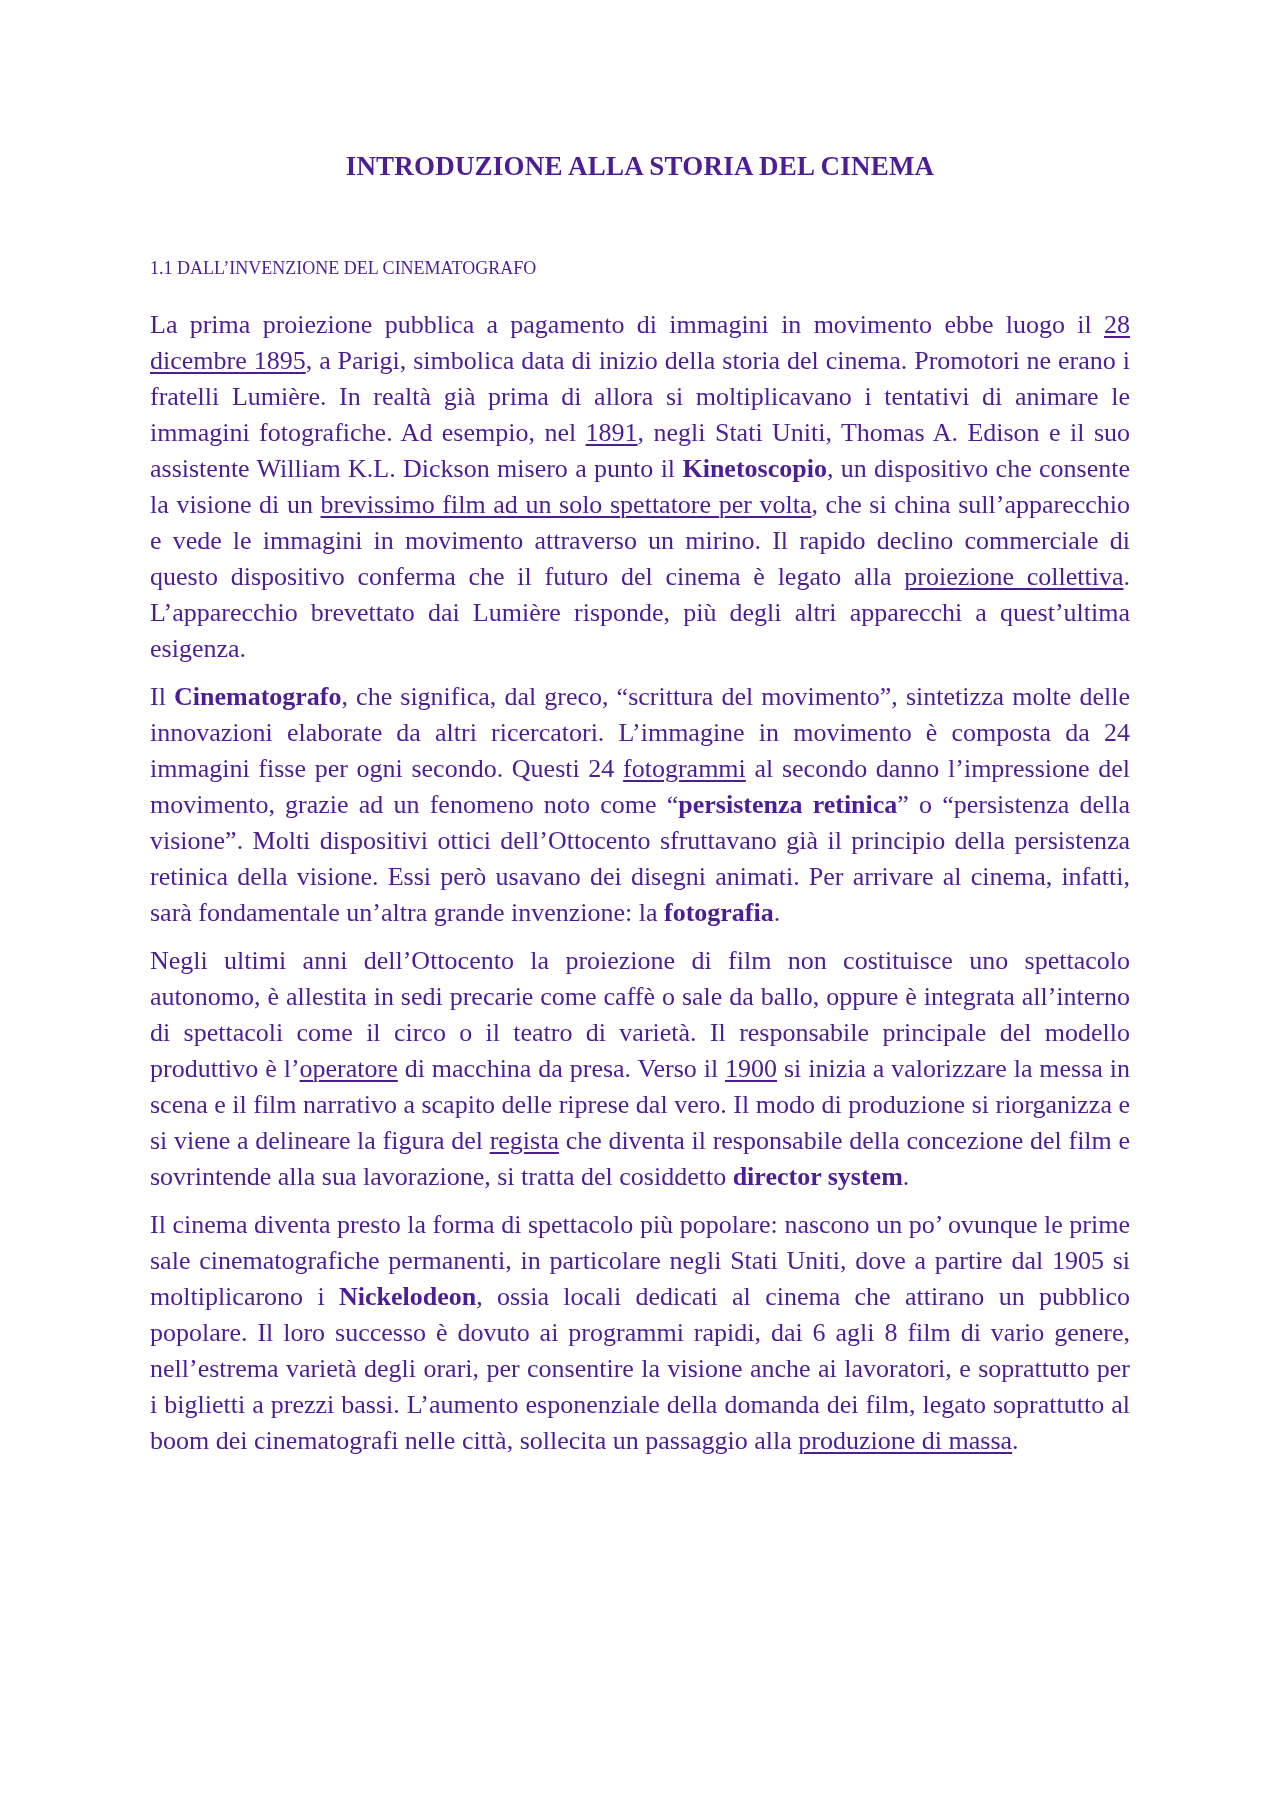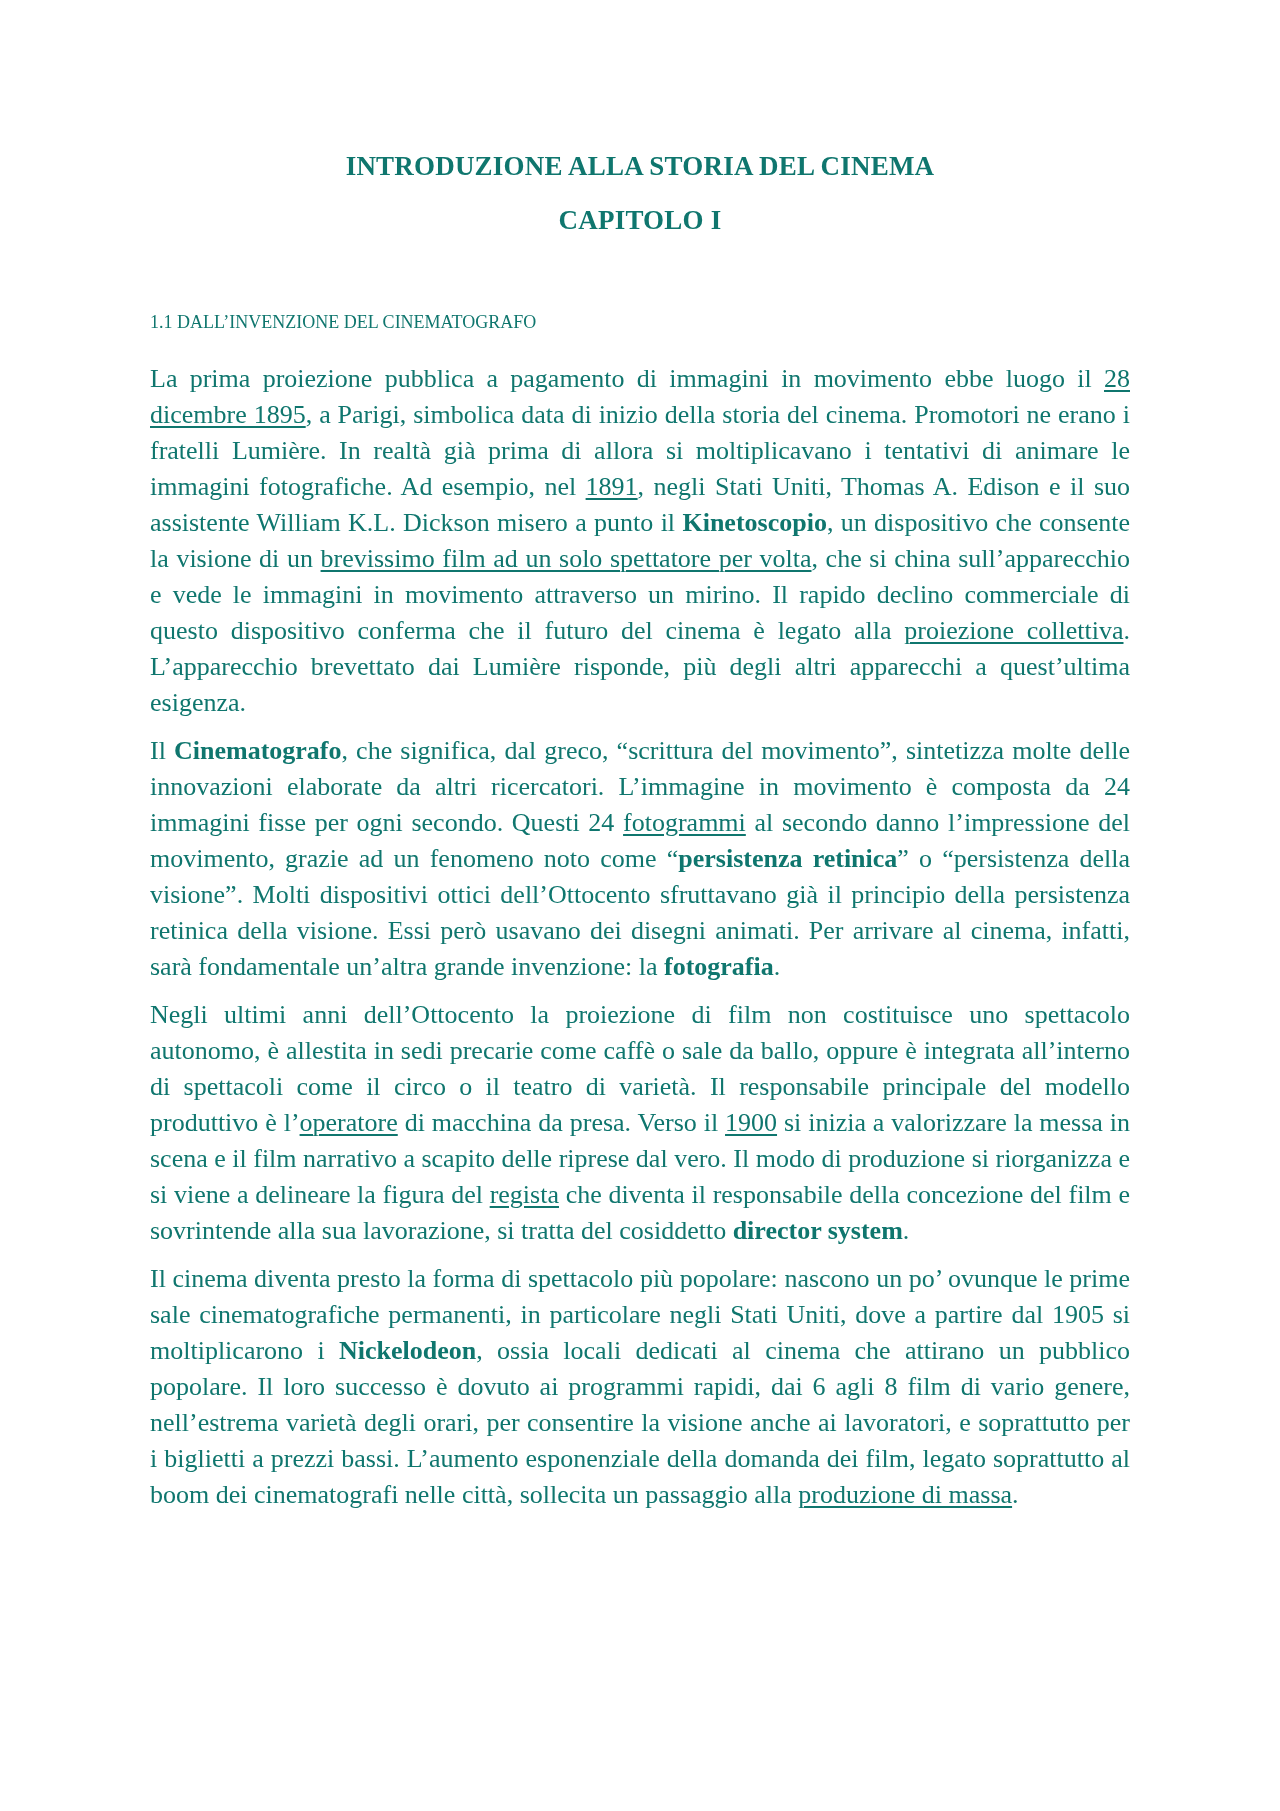--- a/index.html
+++ b/index.html
@@ -5,21 +5,21 @@
   html, body {
     margin: 0;
     padding: 0;
     background: #ffffff;
   }
   .page {
     position: relative;
     width: 1280px;
     height: 1811px;
     background: #ffffff;
-    color: #0f766e;
+    color: #4c1d95;
     font-family: "Liberation Serif", "DejaVu Serif", serif;
     overflow: hidden;
     box-sizing: border-box;
   }
   .content {
     box-sizing: border-box;
     width: 100%;
     padding: 150px 150px 0 150px;
   }
   .title {
@@ -44,21 +44,20 @@
   }
   .para .b { font-weight: bold; }
   .para .u { text-decoration: underline; text-decoration-thickness: 1.5px; text-underline-offset: 3px; }
 </style>
 </head>
 <body>
 
 <div class="page">
   <div class="content">
     <h1 class="title">INTRODUZIONE ALLA STORIA DEL CINEMA</h1>
-    <h1 class="title">CAPITOLO I</h1>
 
     <h2 class="section-heading">1.1 DALL’INVENZIONE DEL CINEMATOGRAFO</h2>
 
     <p class="para"><span>La prima proiezione pubblica a pagamento di immagini in movimento ebbe luogo il </span><span class="u">28 dicembre 1895</span><span>, a Parigi, simbolica data di inizio della storia del cinema. Promotori ne erano i fratelli Lumière. In realtà già prima di allora si moltiplicavano i tentativi di animare le immagini fotografiche. Ad esempio, nel </span><span class="u">1891</span><span>, negli Stati Uniti, Thomas A. Edison e il suo assistente William K.L. Dickson misero a punto il </span><span class="b">Kinetoscopio</span><span>, un dispositivo che consente la visione di un </span><span class="u">brevissimo film ad un solo spettatore per volta</span><span>, che si china sull’apparecchio e vede le immagini in movimento attraverso un mirino. Il rapido declino commerciale di questo dispositivo conferma che il futuro del cinema è legato alla </span><span class="u">proiezione collettiva</span><span>. L’apparecchio brevettato dai Lumière risponde, più degli altri apparecchi a quest’ultima esigenza.</span></p>
     <p class="para"><span>Il </span><span class="b">Cinematografo</span><span>, che significa, dal greco, “scrittura del movimento”, sintetizza molte delle innovazioni elaborate da altri ricercatori. L’immagine in movimento è composta da 24 immagini fisse per ogni secondo. Questi 24 </span><span class="u">fotogrammi</span><span> al secondo danno l’impressione del movimento, grazie ad un fenomeno noto come “</span><span class="b">persistenza retinica</span><span>” o “persistenza della visione”. Molti dispositivi ottici dell’Ottocento sfruttavano già il principio della persistenza retinica della visione. Essi però usavano dei disegni animati. Per arrivare al cinema, infatti, sarà fondamentale un’altra grande invenzione: la </span><span class="b">fotografia</span><span>.</span></p>
     <p class="para"><span>Negli ultimi anni dell’Ottocento la proiezione di film non costituisce uno spettacolo autonomo, è allestita in sedi precarie come caffè o sale da ballo, oppure è integrata all’interno di spettacoli come il circo o il teatro di varietà. Il responsabile principale del modello produttivo è l’</span><span class="u">operatore</span><span> di macchina da presa. Verso il </span><span class="u">1900</span><span> si inizia a valorizzare la messa in scena e il film narrativo a scapito delle riprese dal vero. Il modo di produzione si riorganizza e si viene a delineare la figura del </span><span class="u">regista</span><span> che diventa il responsabile della concezione del film e sovrintende alla sua lavorazione, si tratta del cosiddetto </span><span class="b">director system</span><span>.</span></p>
     <p class="para"><span>Il cinema diventa presto la forma di spettacolo più popolare: nascono un po’ ovunque le prime sale cinematografiche permanenti, in particolare negli Stati Uniti, dove a partire dal 1905 si moltiplicarono i </span><span class="b">Nickelodeon</span><span>, ossia locali dedicati al cinema che attirano un pubblico popolare. Il loro successo è dovuto ai programmi rapidi, dai 6 agli 8 film di vario genere, nell’estrema varietà degli orari, per consentire la visione anche ai lavoratori, e soprattutto per i biglietti a prezzi bassi. L’aumento esponenziale della domanda dei film, legato soprattutto al boom dei cinematografi nelle città, sollecita un passaggio alla </span><span class="u">produzione di massa</span><span>.</span></p>
   </div>
 </div>
 

